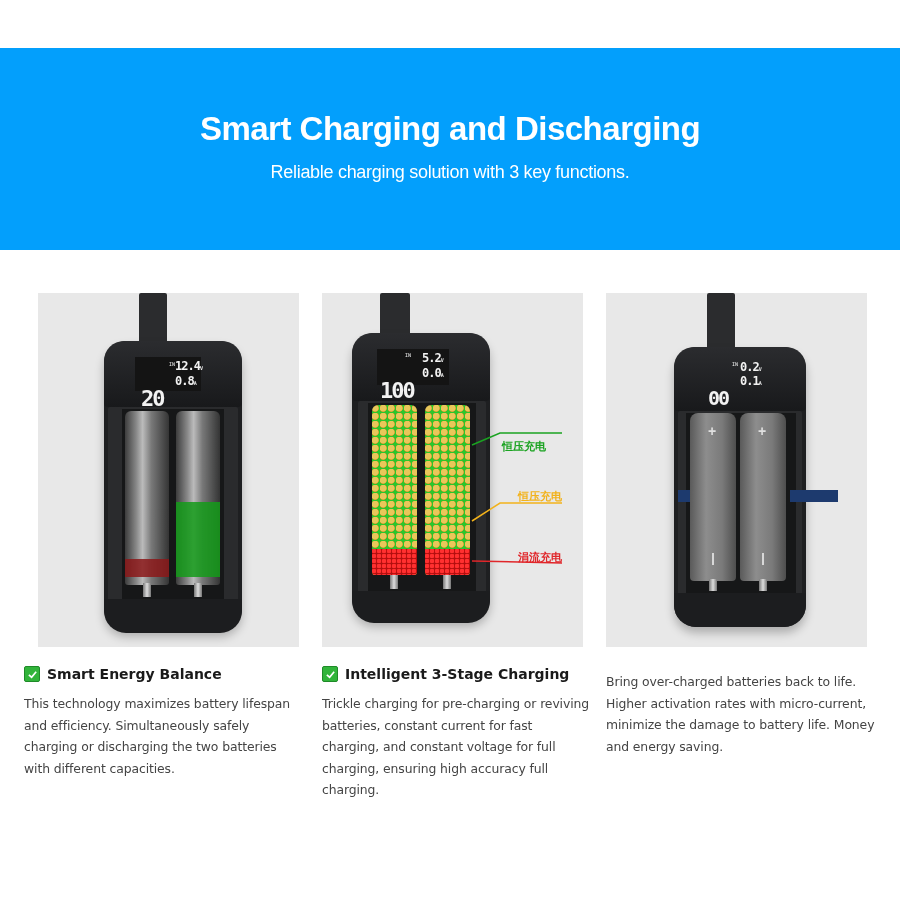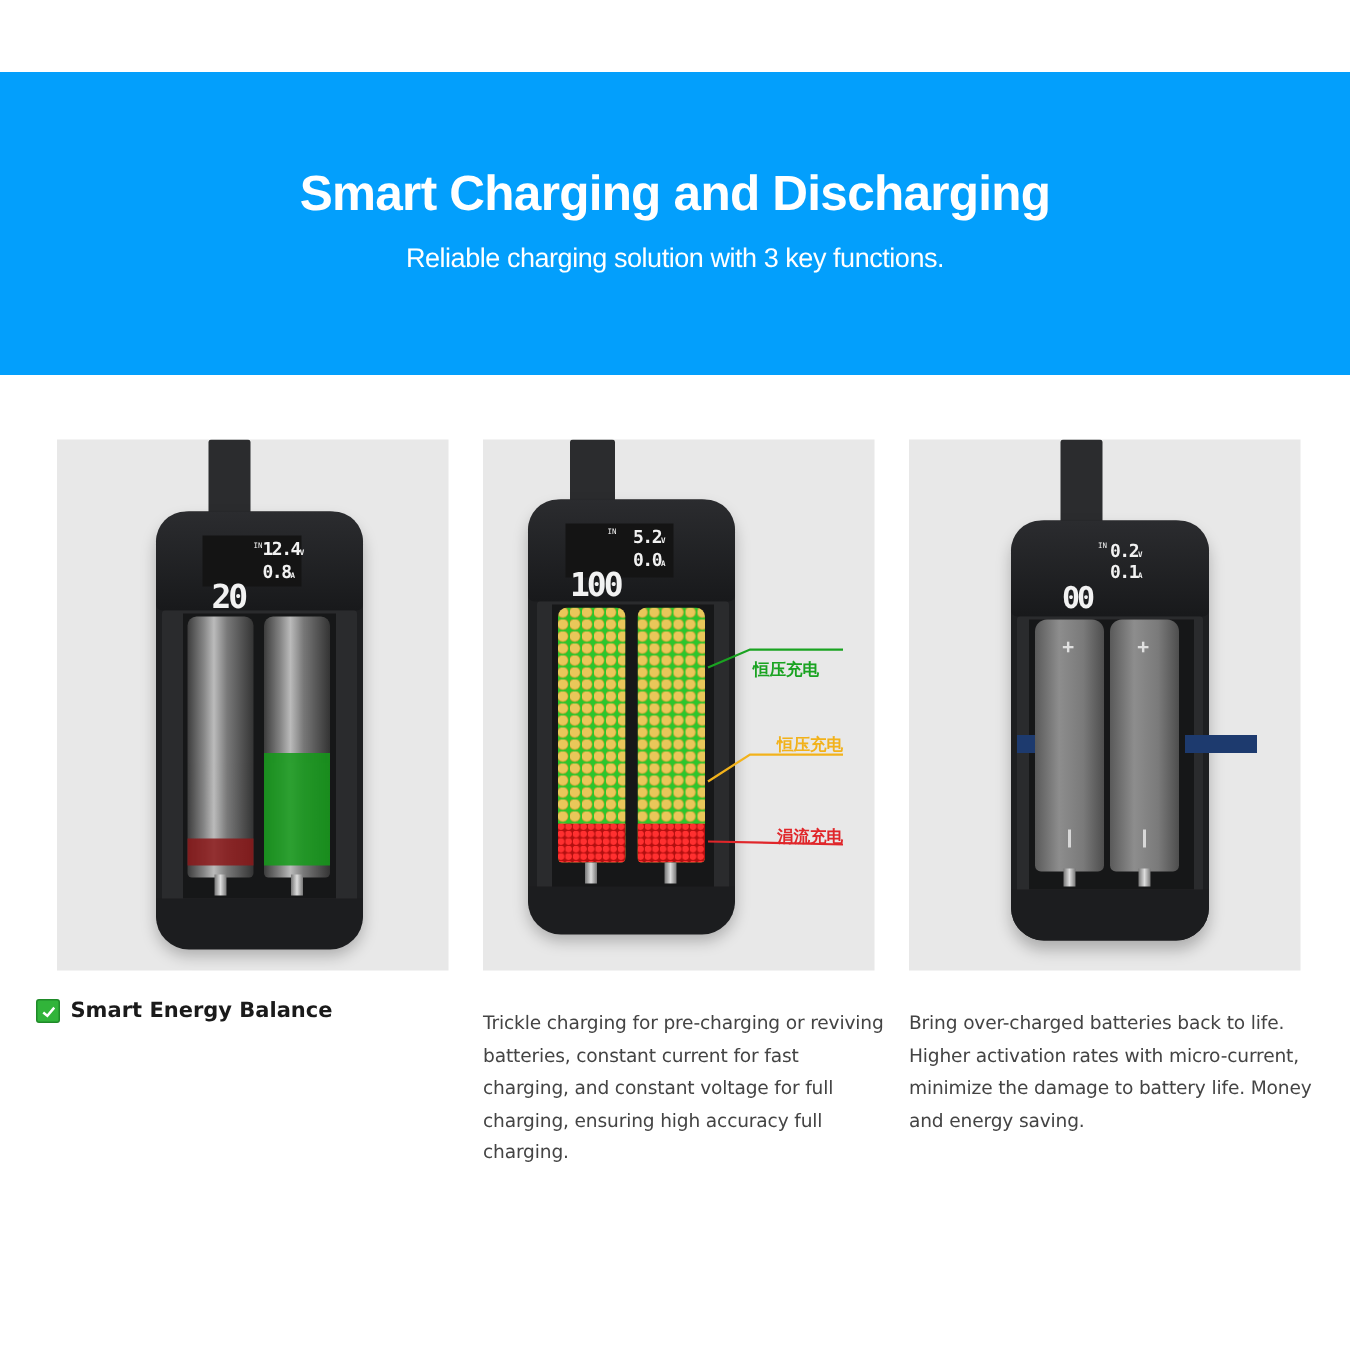--- a/index.html
+++ b/index.html
@@ -177,21 +177,30 @@
 
 <div class="feature f1">
   <h3>
     <span class="check">
       <svg viewBox="0 0 12 12">
           <polyline points="2,6.5 5,9 10,3" fill="none" stroke="#fff" stroke-width="1.8"></polyline>
         </svg>
     </span>
     <span>Smart Energy Balance</span>
   </h3>
+  <p>This technology maximizes battery lifespan and efficiency. Simultaneously safely charging or discharging the two batteries with different capacities.</p>
 </div>
 
 <div class="feature f2">
+  <h3>
+    <span class="check">
+      <svg viewBox="0 0 12 12">
+          <polyline points="2,6.5 5,9 10,3" fill="none" stroke="#fff" stroke-width="1.8"></polyline>
+        </svg>
+    </span>
+    <span>Intelligent 3-Stage Charging</span>
+  </h3>
   <p>Trickle charging for pre-charging or reviving batteries, constant current for fast charging, and constant voltage for full charging, ensuring high accuracy full charging.</p>
 </div>
 
 <div class="feature f3">
   <p>Bring over-charged batteries back to life. Higher activation rates with micro-current, minimize the damage to battery life. Money and energy saving.</p>
 </div>
 
 </body></html>

